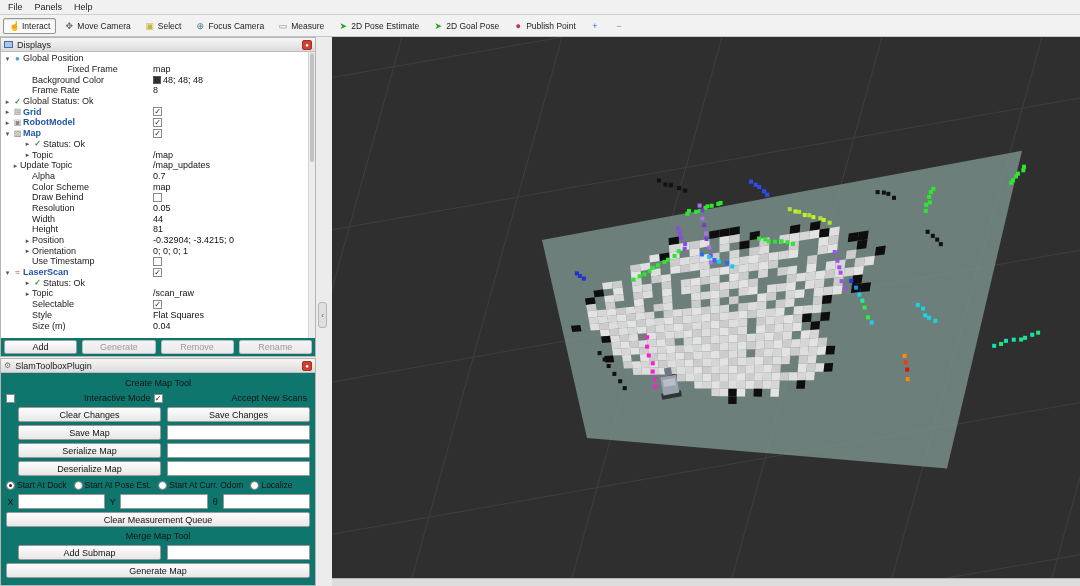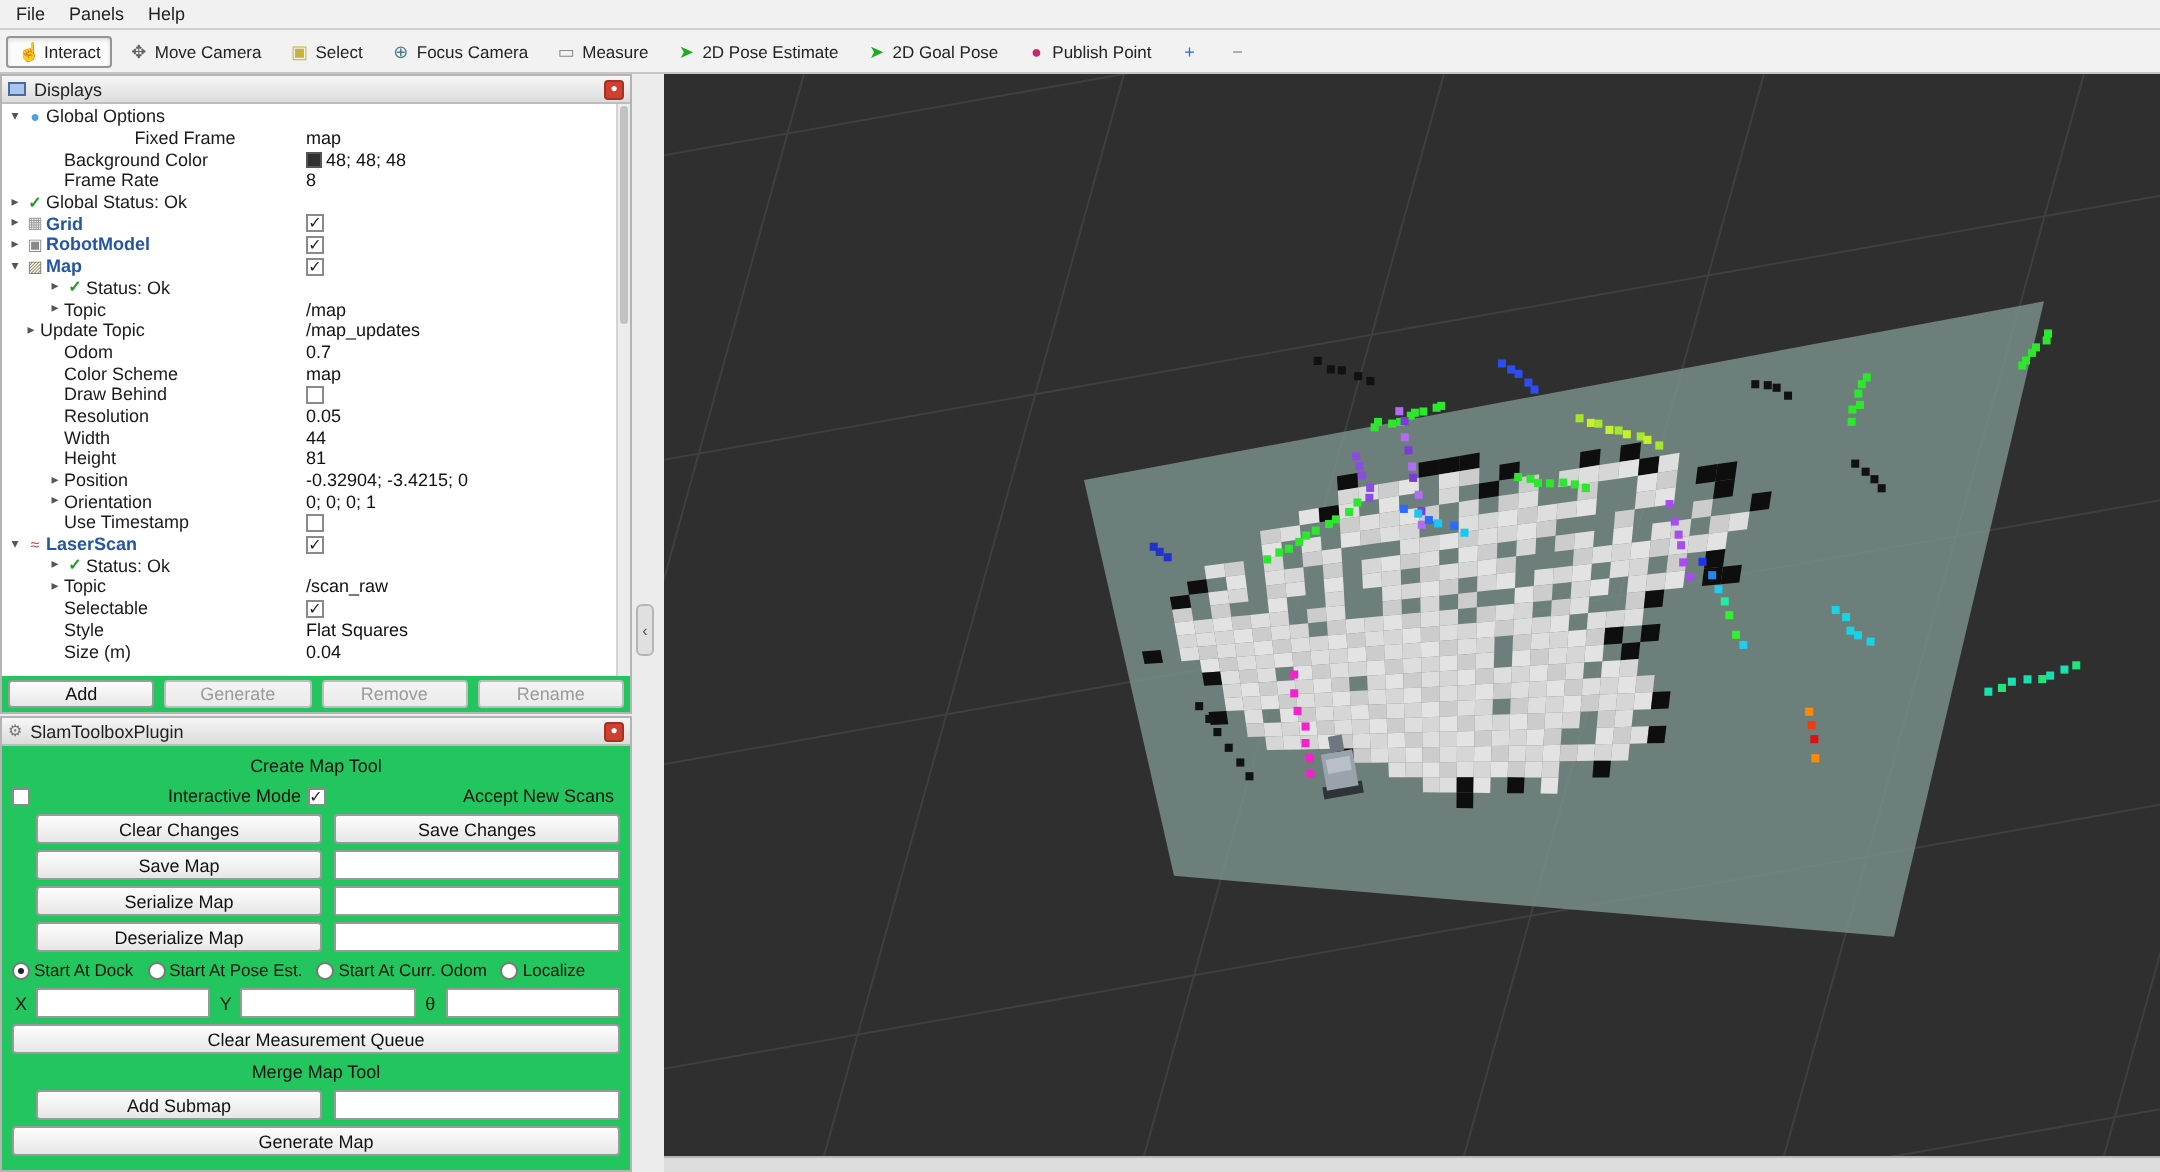--- a/index.html
+++ b/index.html
@@ -14,21 +14,21 @@
   
   .toolbar{height:22px;display:flex;align-items:center;background:#f2f2f2;border-bottom:1px solid #c6c6c6;padding:0 3px;gap:2px;}
   .tool-btn{display:flex;align-items:center;gap:3px;padding:2px 5px;border:1px solid transparent;border-radius:2px;font-size:8.5px;color:#222;white-space:nowrap;}
   .tool-btn.active{border:1px solid #949494;background:#fbfbfb;box-shadow:inset 0 1px 2px rgba(0,0,0,.12);}
   .tool-icon{width:10px;text-align:center;font-size:9px;line-height:10px;}
   .tool-btn .tool-label:empty{display:none;}
 
   .main{display:flex;height:549px;}
   .left{width:316px;display:flex;flex-direction:column;background:#ececec;}
 
-  .panel{border:1px solid #b4b4b4;background:#22c55e;display:flex;flex-direction:column;overflow:hidden;}
+  .panel{border:1px solid #b4b4b4;background:#0f766e;display:flex;flex-direction:column;overflow:hidden;}
   .displays-panel{height:320px;}
   .slam-panel{flex:1;margin-top:1px;}
   .panel-title{height:14px;flex:none;display:flex;align-items:center;gap:4px;padding:0 3px;background:linear-gradient(#f6f6f6,#dcdcdc);border-bottom:1px solid #bdbdbd;}
   .panel-title .t{flex:1;font-size:9px;color:#222;}
   .p-icon{width:9px;height:7px;border:1px solid #4a6a9a;background:#a8c6ee;display:inline-block;}
   .p-icon.gear{width:auto;height:auto;border:none;background:none;font-size:8px;color:#777;line-height:8px;}
   .close-btn{width:10px;height:10px;background:#cf4030;border:1px solid #a33223;border-radius:2px;color:#fff;font-size:6px;line-height:8px;text-align:center;}
 
   
   .tree{flex:1;background:#fff;overflow:hidden;position:relative;padding-top:1px;}
@@ -136,21 +136,21 @@
           <span class="close-btn">●</span>
         </div>
         <div class="tree">
           <div class="vscroll">
               <div class="thumb"></div>
             </div>
         <div class="tree-row">
               <div class="tr-left" style="padding-left: 2px;">
                 <span class="tr-arrow">▾</span>
                 <span class="tr-icon" style="color: rgb(74, 163, 223);">●</span>
-                <span class="tr-label">Global Options</span>
+                <span class="tr-label">Global Position</span>
               </div>
               <div class="tr-value"></div>
             </div>
             <div class="tree-row">
               <div class="tr-left" style="padding-left: 22px; justify-content: center;">
                 <span class="tr-arrow"></span>
                 <span class="tr-label">Fixed Frame</span>
               </div>
               <div class="tr-value">
                 <span>map</span>
@@ -235,21 +235,21 @@
                 <span class="tr-arrow">▸</span>
                 <span class="tr-label">Update Topic</span>
               </div>
               <div class="tr-value">
                 <span>/map_updates</span>
               </div>
             </div>
             <div class="tree-row">
               <div class="tr-left" style="padding-left: 22px;">
                 <span class="tr-arrow"></span>
-                <span class="tr-label">Odom</span>
+                <span class="tr-label">Alpha</span>
               </div>
               <div class="tr-value">
                 <span>0.7</span>
               </div>
             </div>
             <div class="tree-row">
               <div class="tr-left" style="padding-left: 22px;">
                 <span class="tr-arrow"></span>
                 <span class="tr-label">Color Scheme</span>
               </div>

